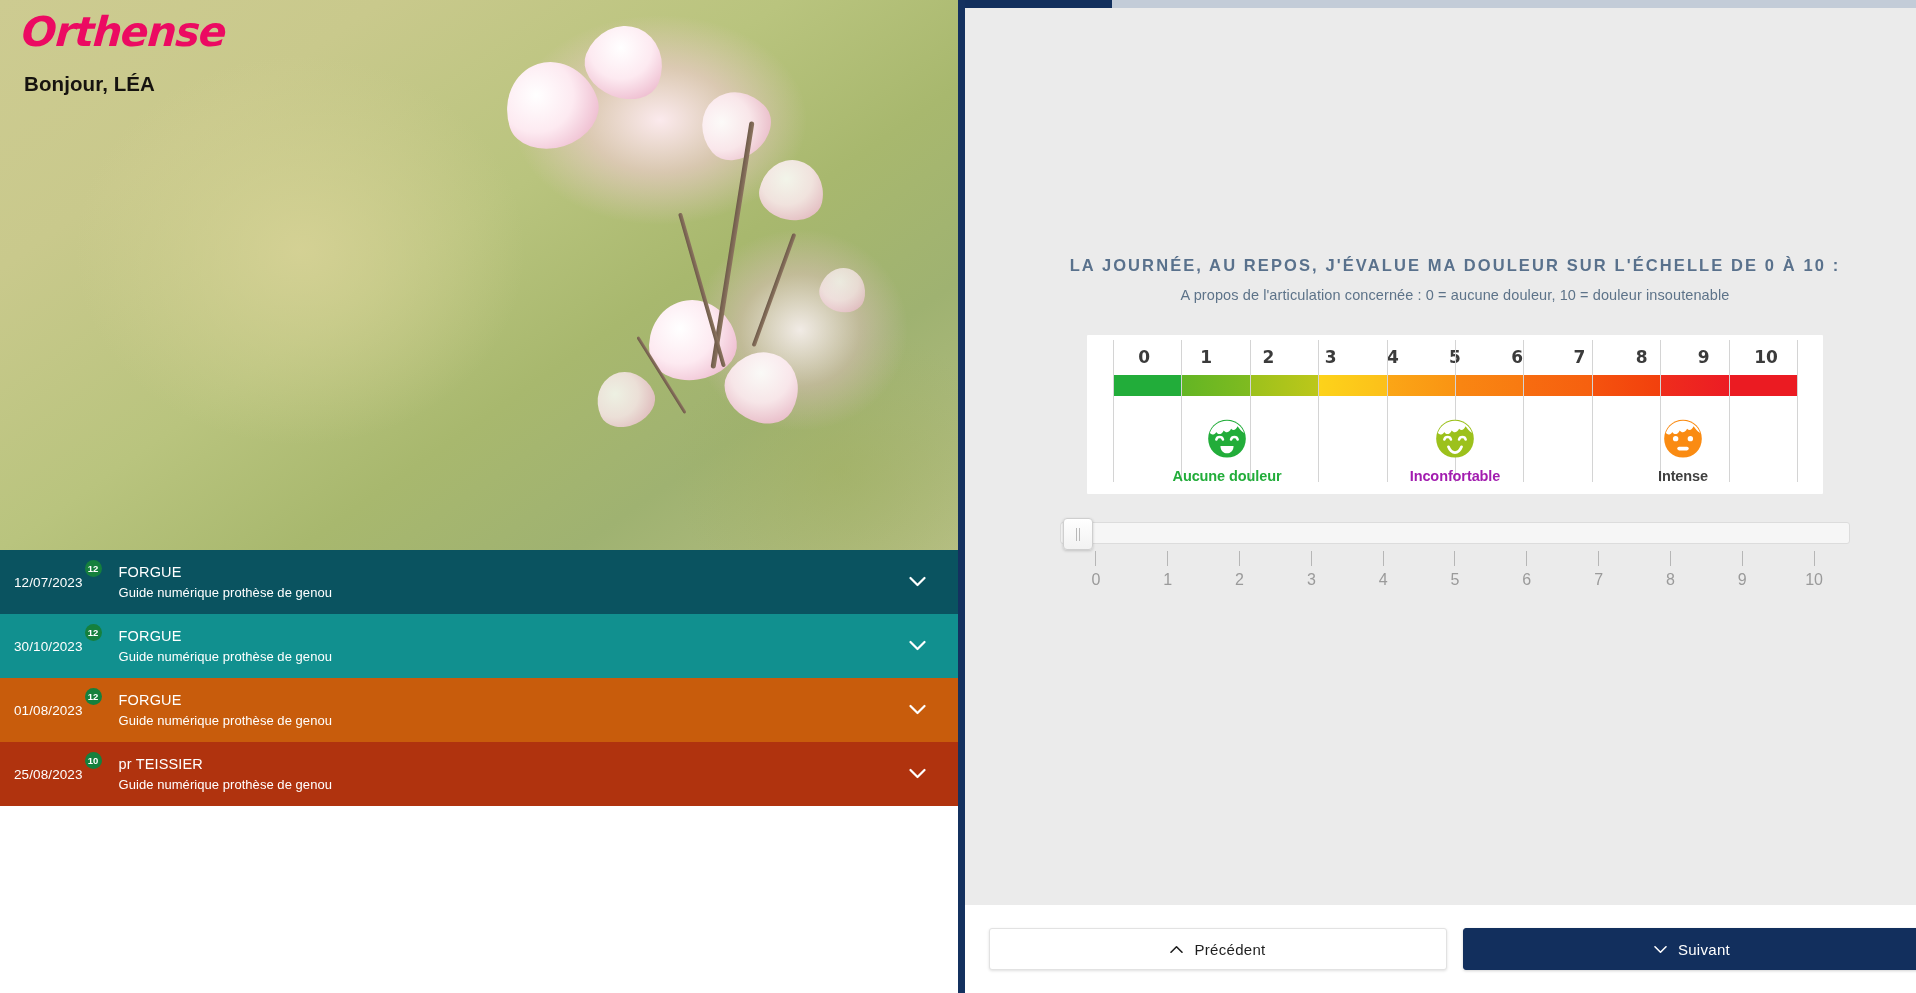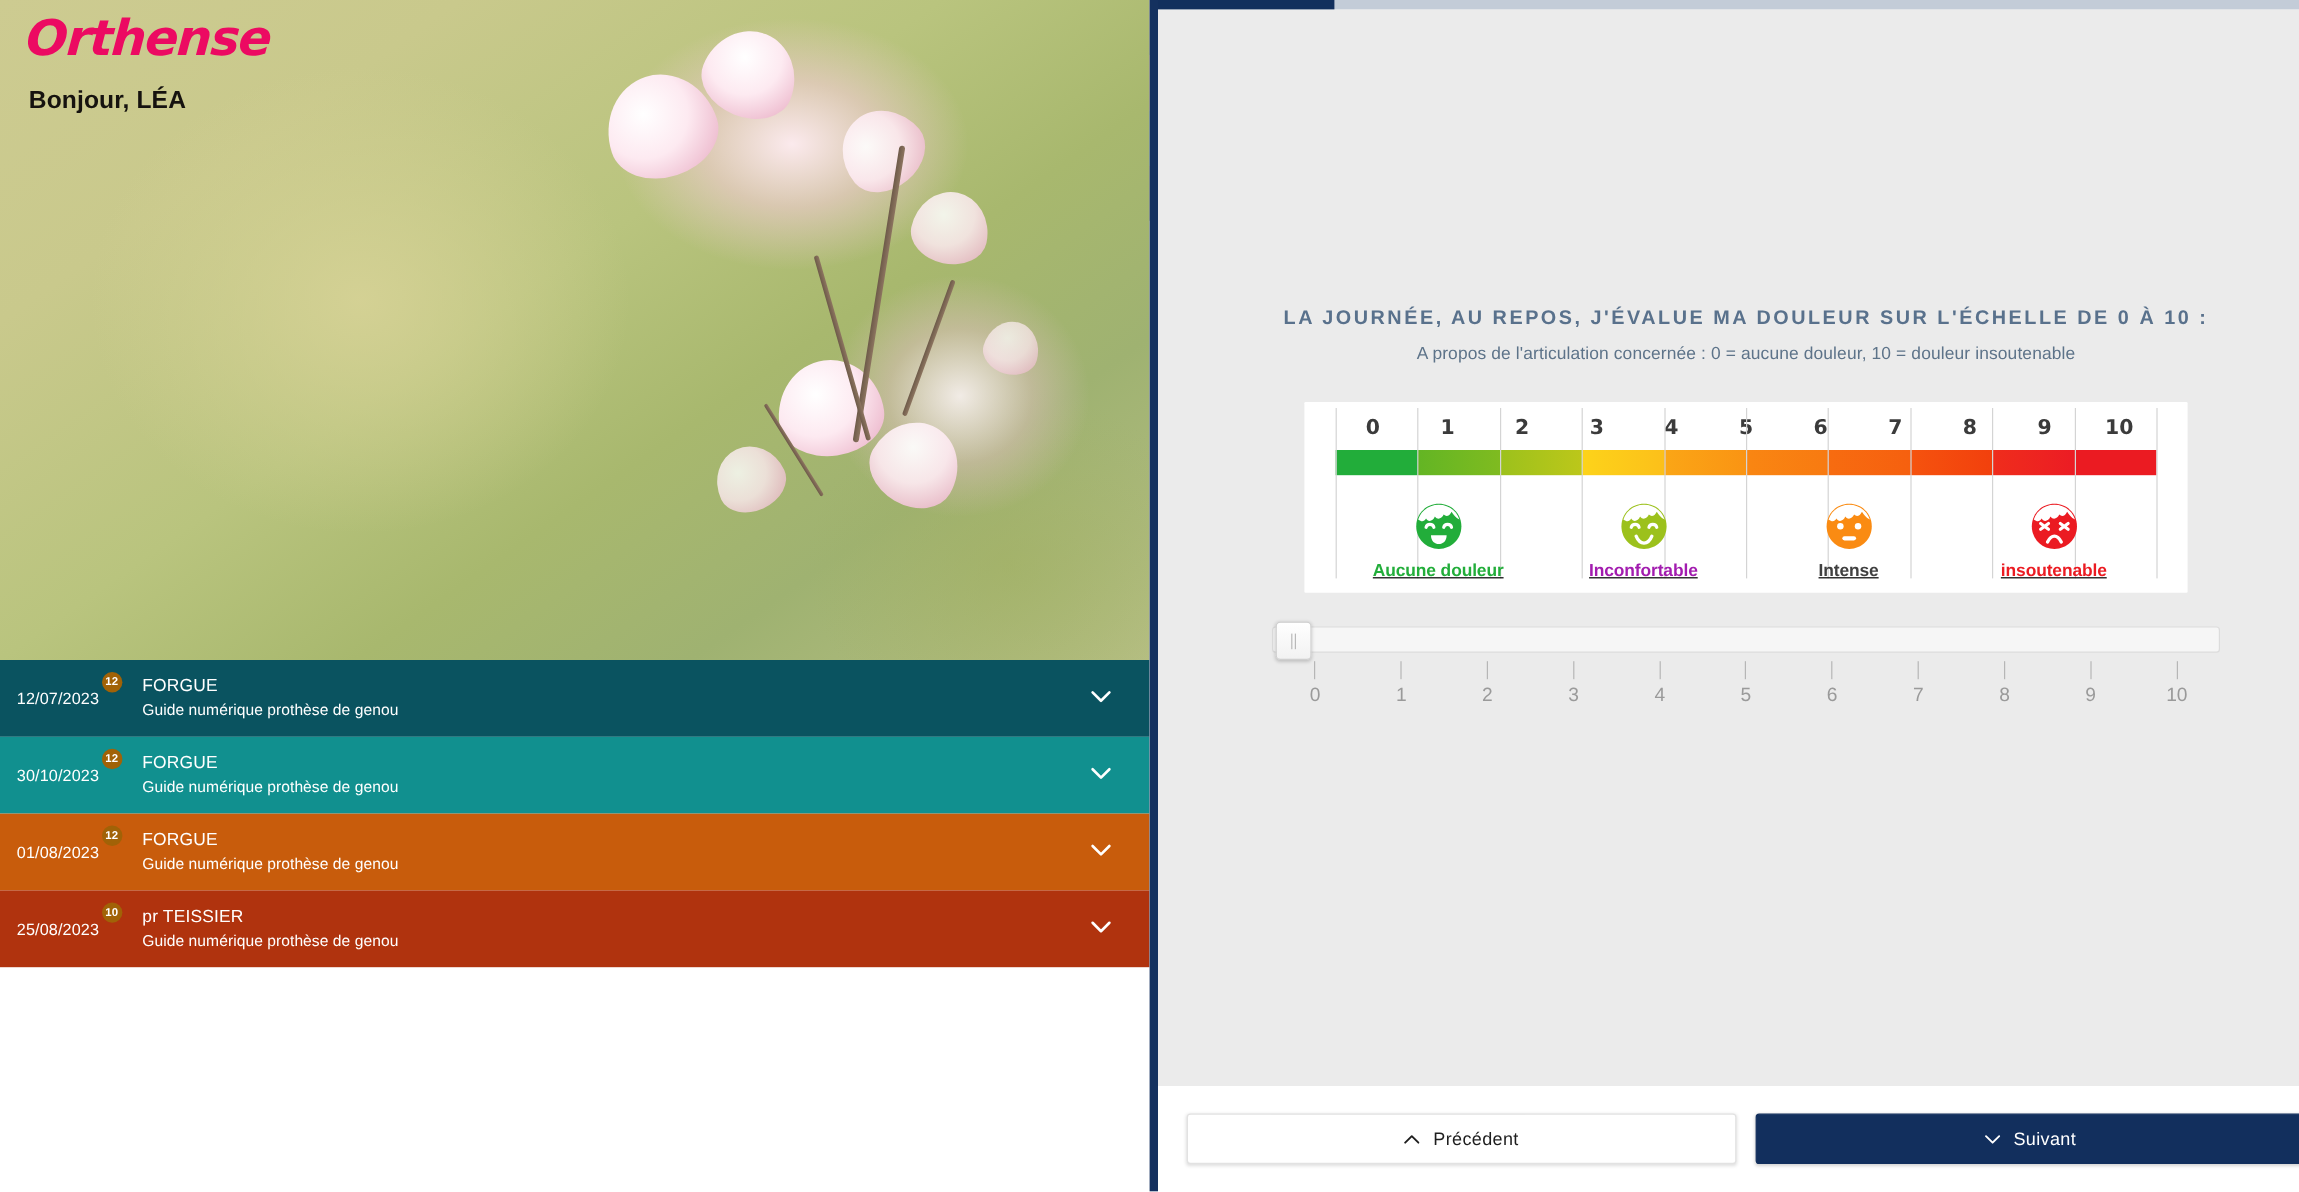--- a/index.html
+++ b/index.html
@@ -42,21 +42,21 @@
 
   .cards { position: absolute; top: 550px; left: 0; width: 958px; }
   .card {
     position: relative; display: flex; align-items: center;
     height: 64px; padding: 0 0 0 14px; color: #fff; cursor: pointer;
   }
   .card-date { font-size: 13.5px; font-weight: 500; white-space: nowrap; letter-spacing: .1px; }
   .badge {
     display: inline-flex; align-items: center; justify-content: center;
     min-width: 17px; height: 17px; padding: 0 3px; border-radius: 50%;
-    background: #a16207; color: #fff; font-size: 9.5px; font-weight: 700;
+    background: #15803d; color: #fff; font-size: 9.5px; font-weight: 700;
     margin-left: 2px; margin-bottom: 14px; position: relative; top: -7px;
   }
   .card-txt { margin-left: 17px; line-height: 1.22; }
   .card-title { font-size: 14.5px; font-weight: 500; letter-spacing: .15px; }
   .card-sub { font-size: 13px; font-weight: 400; letter-spacing: .05px; }
   .chev-card { position: absolute; right: 32px; top: 50%; transform: translateY(-50%); }
 
   .menu-item {
     display: flex; align-items: center; height: 46px; padding: 0 18px 0 14px;
     color: #fff; font-size: 14.5px; letter-spacing: .55px; cursor: pointer;
@@ -103,21 +103,21 @@
       #f98612 50%, #f87a11 60%,
       #f76c10 60%, #f6600f 70%,
       #f5530e 70%, #f2400d 80%,
       #ef2d1c 80%, #ec1c24 90%,
       #eb1b22 90%, #eb1b22 100%);
   }
   .ticks { position: relative; height: 0; }
   .tick-line {
     position: absolute; top: -56px; width: 1px; height: 142px; background: #d4d4d4; z-index: 0;
   }
-  .faces { display: flex; position: relative; z-index: 2; margin-top: 12px; text-decoration: underline; }
+  .faces { display: flex; position: relative; z-index: 2; margin-top: 12px; }
   .face-col { flex: 1; text-align: center; }
   .face-col svg { display: block; margin: 0 auto; }
   .face-label { font-size: 14.5px; font-weight: 700; margin-top: 2px; letter-spacing: -.1px; }
   .sublabels { display: flex; position: relative; z-index: 2; margin-top: 6px; padding: 0 0 2px; }
   .sub-col { flex: 1; text-align: center; font-size: 13.5px; font-weight: 700; }
 
   .slider-zone { width: 790px; margin: 28px auto 0; }
   .slider-rail {
     position: relative; height: 22px; border-radius: 3px;
     background: #f6f6f6; border: 1px solid #dcdcdc;
@@ -289,27 +289,20 @@
                     <path d="M38 34c1-4 7-4 8 0" fill="none" stroke="#fff" stroke-width="3.2" stroke-linecap="round"></path>
                     <path d="M25 43c2 5 5 7 8 7s6-2 8-7" fill="none" stroke="#fff" stroke-width="3.4" stroke-linecap="round"></path>
                   </svg></span><div class="face-label" style="color:#a21caf">Inconfortable</div></div>
               <div class="face-col"><span><svg width="54" height="58" viewBox="0 0 66 62">
                     <path d="M33 10c-13 0-23 10-23 23 0 13 10 23 23 23s23-10 23-23C56 20 46 10 33 10z" fill="#fa8b12"></path>
                     <path d="M12 26c3-9 11-15 21-15s18 6 21 15c-4-2-6-5-8-8-2 4-5 6-8 3-2 4-6 6-9 2-2 5-7 6-9 2-2 3-4 4-8 1z" fill="#fff"></path>
                     <circle cx="24" cy="33" r="3.3" fill="#fff"></circle>
                     <circle cx="42" cy="33" r="3.3" fill="#fff"></circle>
                     <rect x="26" y="43" width="14" height="4.4" rx="2.2" fill="#fff"></rect>
                   </svg></span><div class="face-label" style="color:#404040">Intense</div></div>
-              <div class="face-col"><span><svg width="54" height="58" viewBox="0 0 66 62">
-                    <path d="M33 10c-13 0-23 10-23 23 0 13 10 23 23 23s23-10 23-23C56 20 46 10 33 10z" fill="#eb1b22"></path>
-                    <path d="M12 26c3-9 11-15 21-15s18 6 21 15c-4-2-6-5-8-8-2 4-5 6-8 3-2 4-6 6-9 2-2 5-7 6-9 2-2 3-4 4-8 1z" fill="#fff"></path>
-                    <path d="M19 30l8 6M27 30l-8 6" stroke="#fff" stroke-width="3.2" stroke-linecap="round"></path>
-                    <path d="M39 30l8 6M47 30l-8 6" stroke="#fff" stroke-width="3.2" stroke-linecap="round"></path>
-                    <path d="M26 49c2-4 5-6 7-6s5 2 7 6" fill="none" stroke="#fff" stroke-width="3.4" stroke-linecap="round"></path>
-                  </svg></span><div class="face-label" style="color:#eb1b22">insoutenable</div></div>
             </div>
         </div>
 
         <div class="slider-zone">
           <div class="slider-rail">
             <div class="slider-thumb">
               <span class="grip"></span>
               <span class="grip"></span>
             </div>
           </div>

